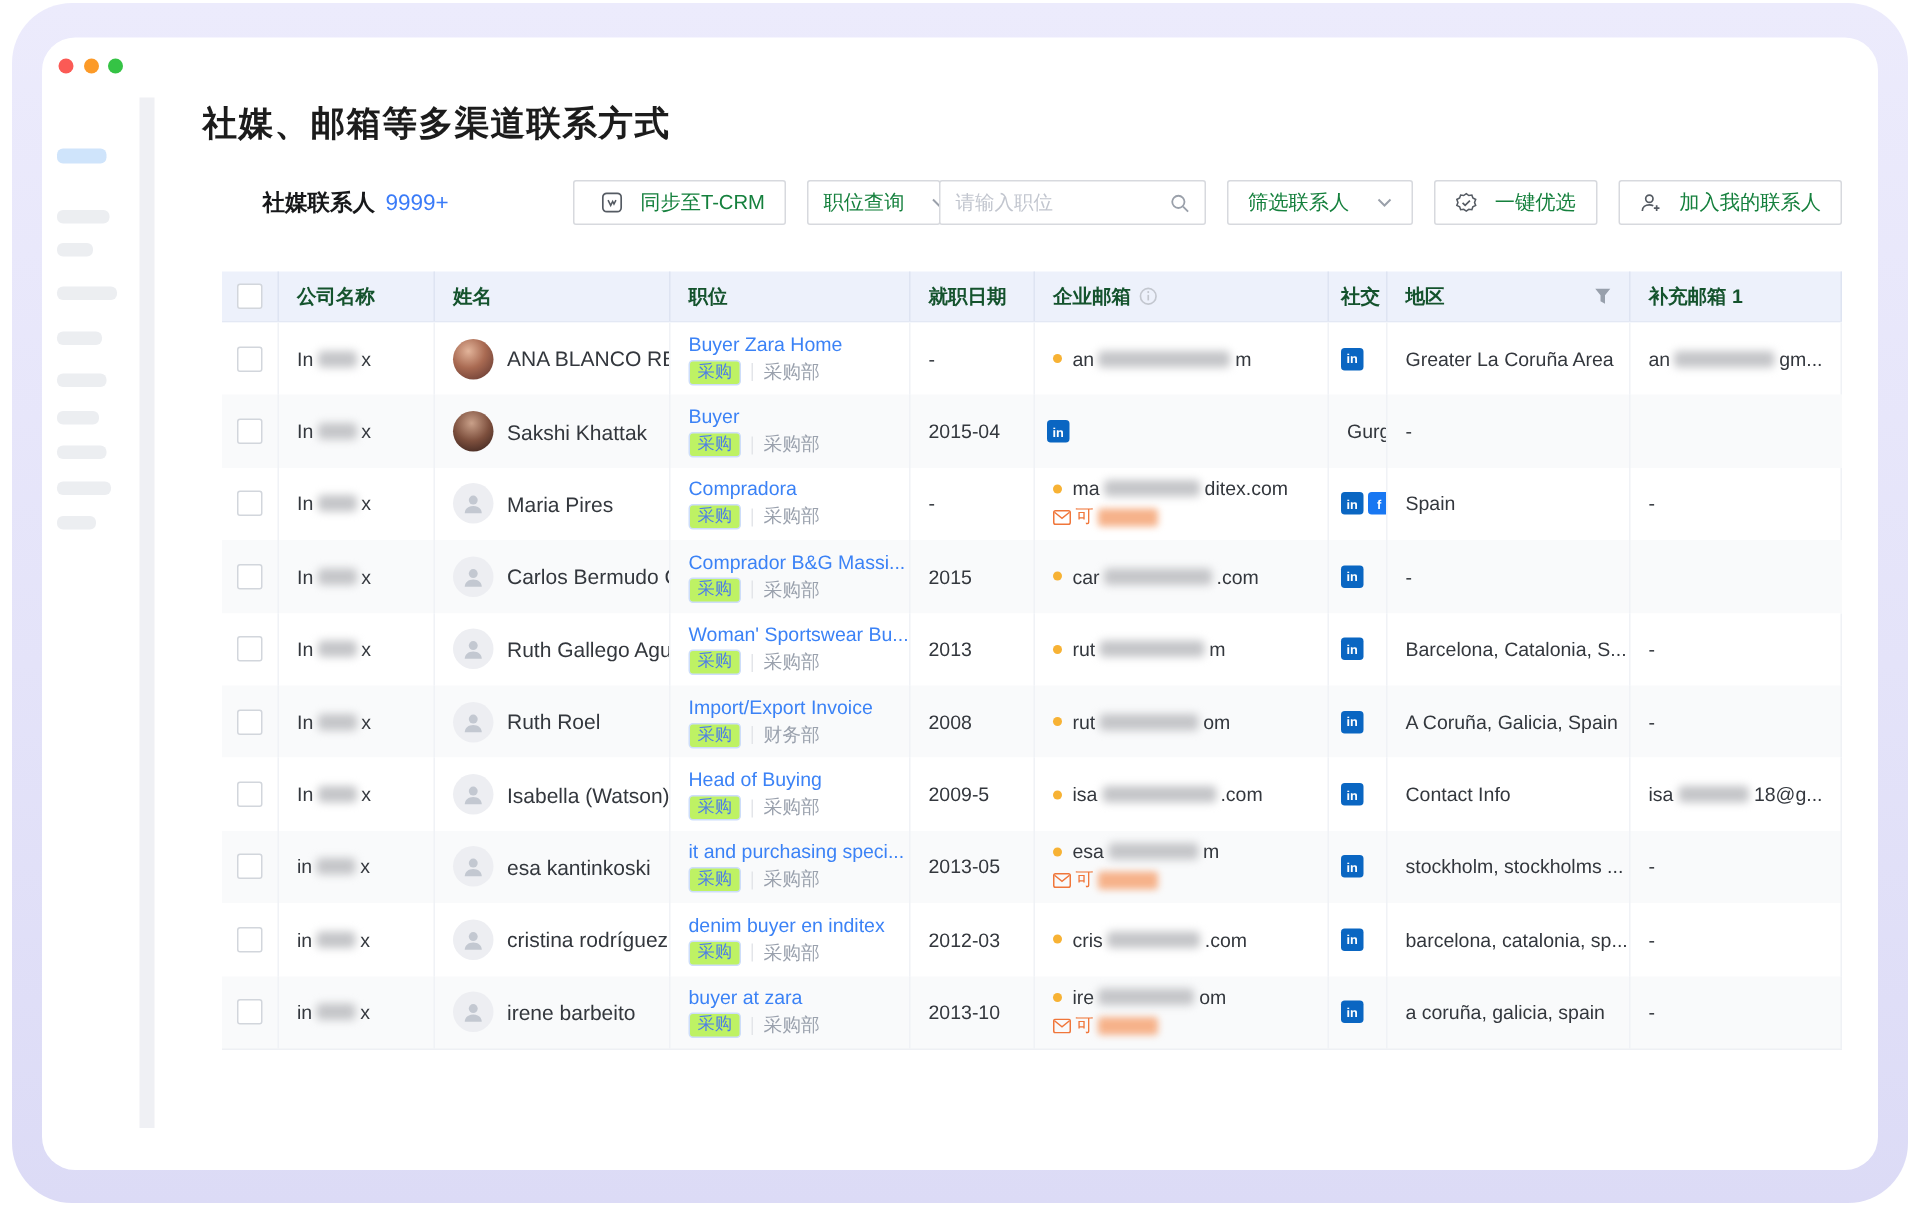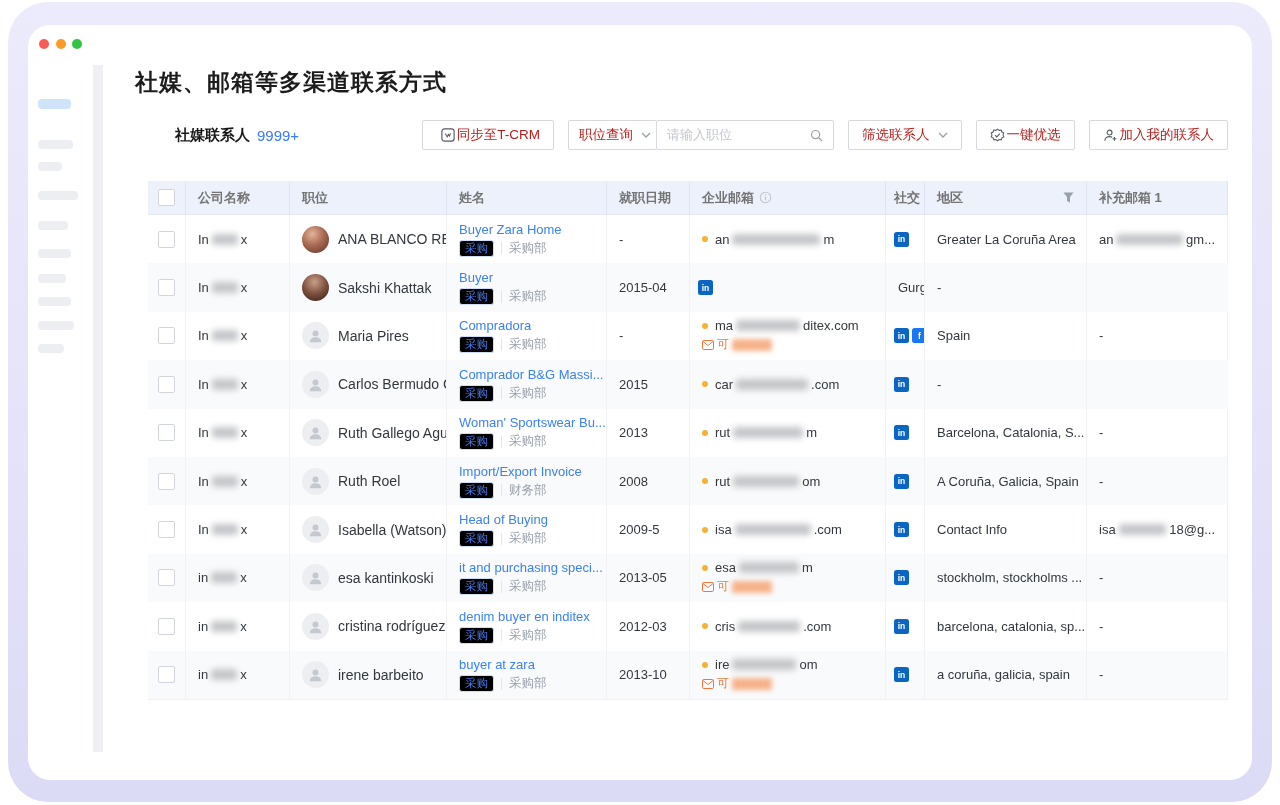--- a/index.html
+++ b/index.html
@@ -29,57 +29,57 @@
   .v-strip{position:absolute;left:65px;width:10px;top:40px;bottom:28px;background:#eff0f4;}
   
   .page-title{position:absolute;left:107px;top:42px;font-size:23px;font-weight:700;color:#1c1c1c;letter-spacing:1px;}
   
   .toolbar{position:absolute;left:107px;right:24px;top:94px;height:32px;display:flex;align-items:center;justify-content:space-between;}
   .counter{display:flex;align-items:center;margin-left:40px;}
   .counter .lbl{font-size:15px;font-weight:700;color:#17181a;}
   .counter .val{font-size:15px;font-weight:500;color:var(--accent-blue);margin-left:7px;}
   .actions{display:flex;align-items:center;gap:14px;}
   .btn{
-    height:30px;box-sizing:border-box;display:flex;align-items:center;gap:2px;
+    height:30px;box-sizing:border-box;display:flex;align-items:center;gap:12px;
     border:1px solid #d7d9de;border-radius:2px;background:#fff;
-    padding:0 13px;font-size:13.5px;color:#b91c1c;cursor:pointer;white-space:nowrap;
+    padding:0 13px;font-size:13.5px;color:#15803d;cursor:pointer;white-space:nowrap;
   }
   .combo{display:flex;align-items:center;}
   .combo .btn.dd{width:89px;justify-content:space-between;padding:0 10px;}
   .combo .search-box{
     width:178px;height:30px;box-sizing:border-box;margin-left:-1px;
     border:1px solid #d7d9de;border-radius:2px;background:#fff;
     display:flex;align-items:center;padding:0 10px;
   }
   .search-box .ph{flex:1;font-size:13px;color:#c2c6cf;}
   .chev{display:inline-flex;margin-left:6px;}
   
   .table{position:absolute;left:120px;right:24px;top:156px;}
   .thead,.trow{display:grid;grid-template-columns:38px 104px 157px 160px 83px 196px 39px 162px 1fr;}
   .thead{height:33px;background:#edf1fb;border-bottom:1px solid #e3e8f4;}
-  .thead .cell{font-weight:700;color:#737373;border-right:1px solid #dee4f2;}
+  .thead .cell{font-weight:700;color:#14532d;border-right:1px solid #dee4f2;}
   .trow{height:48.4px;background:#fff;}
   .trow.alt{background:#f9fafb;}
   .trow:last-child{border-bottom:1px solid #eef0f4;}
   .cell{
     display:flex;align-items:center;padding:0 12px;box-sizing:border-box;
     font-size:13px;color:#33373d;overflow:hidden;white-space:nowrap;
     border-right:1px solid #f0f2f6;
   }
   .c-check{justify-content:center;padding:0;}
   .checkbox{width:15px;height:15px;border:1px solid #d2d6dc;border-radius:2px;background:#fff;display:inline-block;cursor:pointer;}
   .c-name .nm{font-size:14px;}
   .avatar{width:27px;height:27px;border-radius:50%;margin-right:9px;flex:none;display:flex;align-items:center;justify-content:center;background:#edeef2;overflow:hidden;}
   .avatar.photo-a{background:radial-gradient(circle at 38% 30%,#e2b49a 0%,#a96a52 45%,#59312c 100%);}
   .avatar.photo-b{background:radial-gradient(circle at 46% 30%,#c9a089 0%,#7d4f3d 50%,#301d1a 100%);}
   .c-col{flex-direction:column;align-items:flex-start;justify-content:center;gap:3px;}
   .pos-title{font-size:13px;color:#3b82f6;line-height:15px;}
   .pos-meta{display:flex;align-items:center;}
   .tag{
-    font-size:11.5px;color:var(--tag-blue);border:1px solid #cdddfa;background:#000000;
+    font-size:11.5px;color:var(--tag-blue);border:1px solid #cdddfa;background:#bef264;
     border-radius:3px;padding:1px 5px;line-height:13px;
   }
   .sep{width:1px;height:12px;background:#e3e5e9;margin:0 7px;}
   .dept{font-size:12.5px;color:#9aa1ad;}
   .email-line{display:flex;align-items:center;max-width:100%;}
   .edot{width:6px;height:6px;border-radius:50%;background:var(--email-dot);margin-right:7px;flex:none;}
   .deliver{display:flex;align-items:center;gap:3px;color:var(--orange-badge);font-size:12px;}
   .bblur{display:inline-block;height:12px;border-radius:2px;background:#f6b28a;filter:blur(2.5px);}
   .rblur{display:inline-block;height:11px;border-radius:3px;background:#c4c5c8;filter:blur(3px);vertical-align:-1px;margin:0 3px;}
   .c-social{padding:0 8px;gap:3px;}
@@ -183,24 +183,24 @@
 
   <div class="table">
     <div class="thead">
       <div class="cell c-check">
           <span class="checkbox"></span>
         </div>
       <div class="cell">
           <span>公司名称</span>
         </div>
       <div class="cell">
+          <span>姓名</span>
+        </div>
+      <div class="cell">
           <span>职位</span>
-        </div>
-      <div class="cell">
-          <span>姓名</span>
         </div>
       <div class="cell">
           <span>就职日期</span>
         </div>
       <div class="cell">
         <span>企业邮箱</span>
         <span class="h-icon">
           <svg width="13" height="13" viewBox="0 0 14 14">
               <circle cx="7" cy="7" r="5.6" fill="none" stroke="#c3c7cf" stroke-width="1.2"></circle>
               <rect x="6.4" y="6" width="1.2" height="4" fill="#c3c7cf"></rect>

